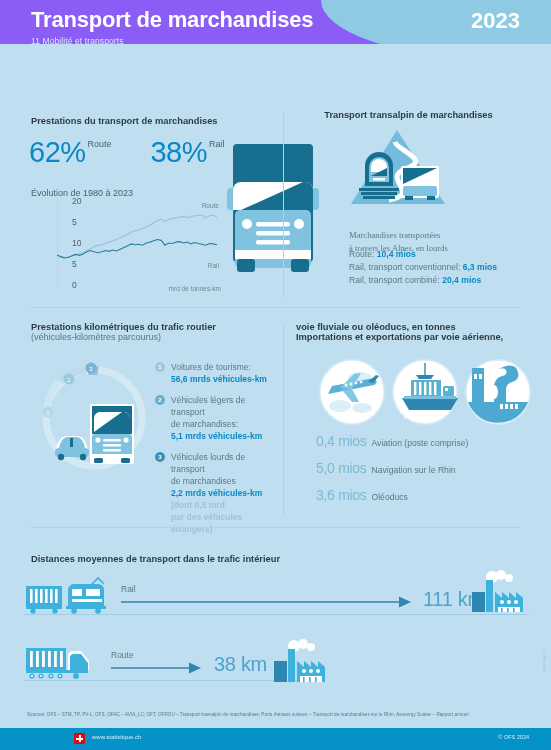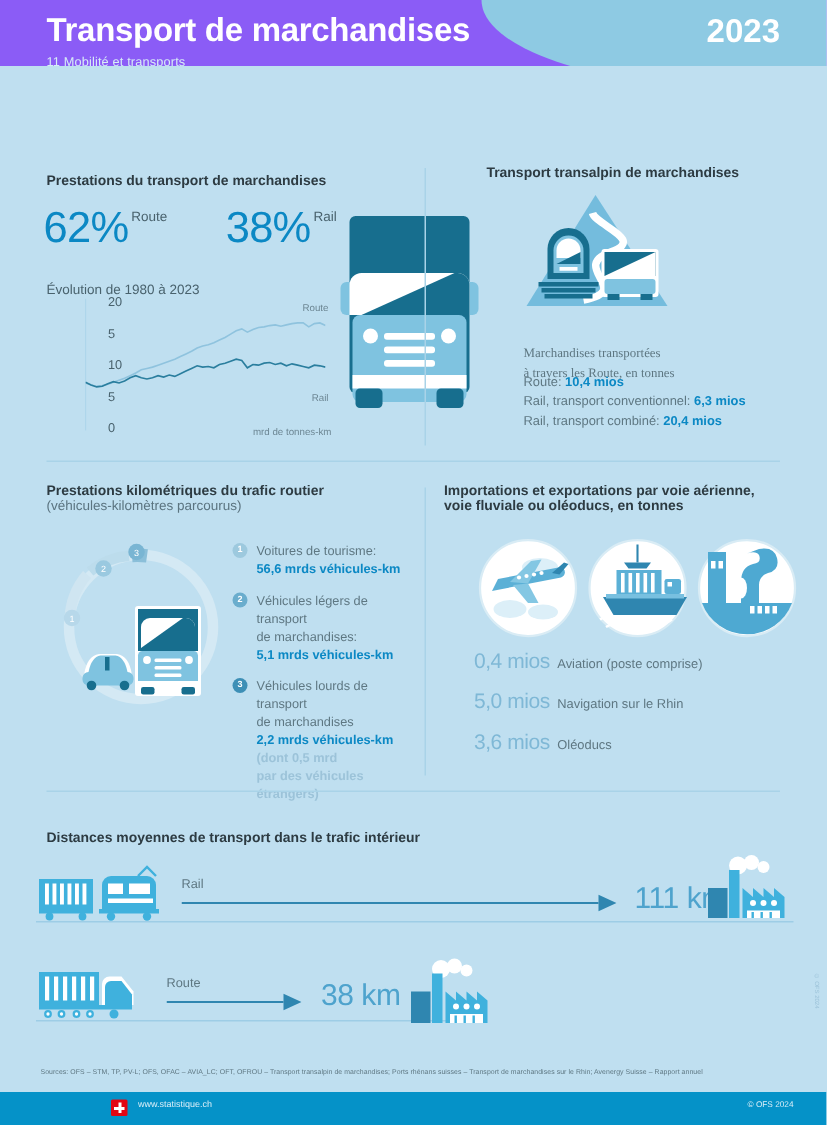--- a/index.html
+++ b/index.html
@@ -187,21 +187,21 @@
       <rect x="58" y="40" width="34" height="16" fill="#176e8e"></rect>
       <path d="M58 56 h34 v-16 z" fill="#fff"></path>
       <rect x="58" y="58" width="34" height="10" rx="2" fill="#7fc3e0"></rect>
       <rect x="60" y="68" width="8" height="4" fill="#176e8e"></rect>
       <rect x="82" y="68" width="8" height="4" fill="#176e8e"></rect>
     </g>
   </svg>
 
   <div class="b-desc">
     <div>Marchandises transportées</div>
-    <div>à travers les Route, en tonnes</div>
+    <div>à travers les Alpes, en lourds</div>
   </div>
 
   <div class="b-list">
     <div>
       <span>Route:</span>
       <span class="v">10,4 mios</span>
     </div>
     <div>
       <span>Rail, transport conventionnel:</span>
       <span class="v">6,3 mios</span>
@@ -274,22 +274,22 @@
       <span class="bullet" style="background:#3d8fb6;">3</span>
       <span>Véhicules lourds de transport</span><br>
       <span>de marchandises</span><br>
       <span class="val">2,2 mrds véhicules-km</span><br>
       <span class="faint">(dont 0,5 mrd</span><br>
       <span class="faint">par des véhicules étrangers)</span>
     </div>
   </div>
 
   <div class="block-d">
+    <div class="sec-title">voie fluviale ou oléoducs, en tonnes</div>
     <div class="sec-title">Importations et exportations par voie aérienne,</div>
-    <div class="sec-title">voie fluviale ou oléoducs, en tonnes</div>
   </div>
 
   <svg class="d-icons" width="215" height="68" viewBox="0 0 215 68">
 
     <g>
       <circle cx="34" cy="34" r="32" fill="#fff" stroke="#d9ecf5" stroke-width="1.5"></circle>
       <ellipse cx="22" cy="48" rx="11" ry="6" fill="#dceff8"></ellipse>
       <ellipse cx="44" cy="50" rx="10" ry="5" fill="#dceff8"></ellipse>
       <ellipse cx="42" cy="20" rx="12" ry="6" fill="#dceff8"></ellipse>
       <path d="M10 36 L56 27 a5 4 0 0 0 0 -7 L14 28 z" fill="#5bb0d6"></path>

